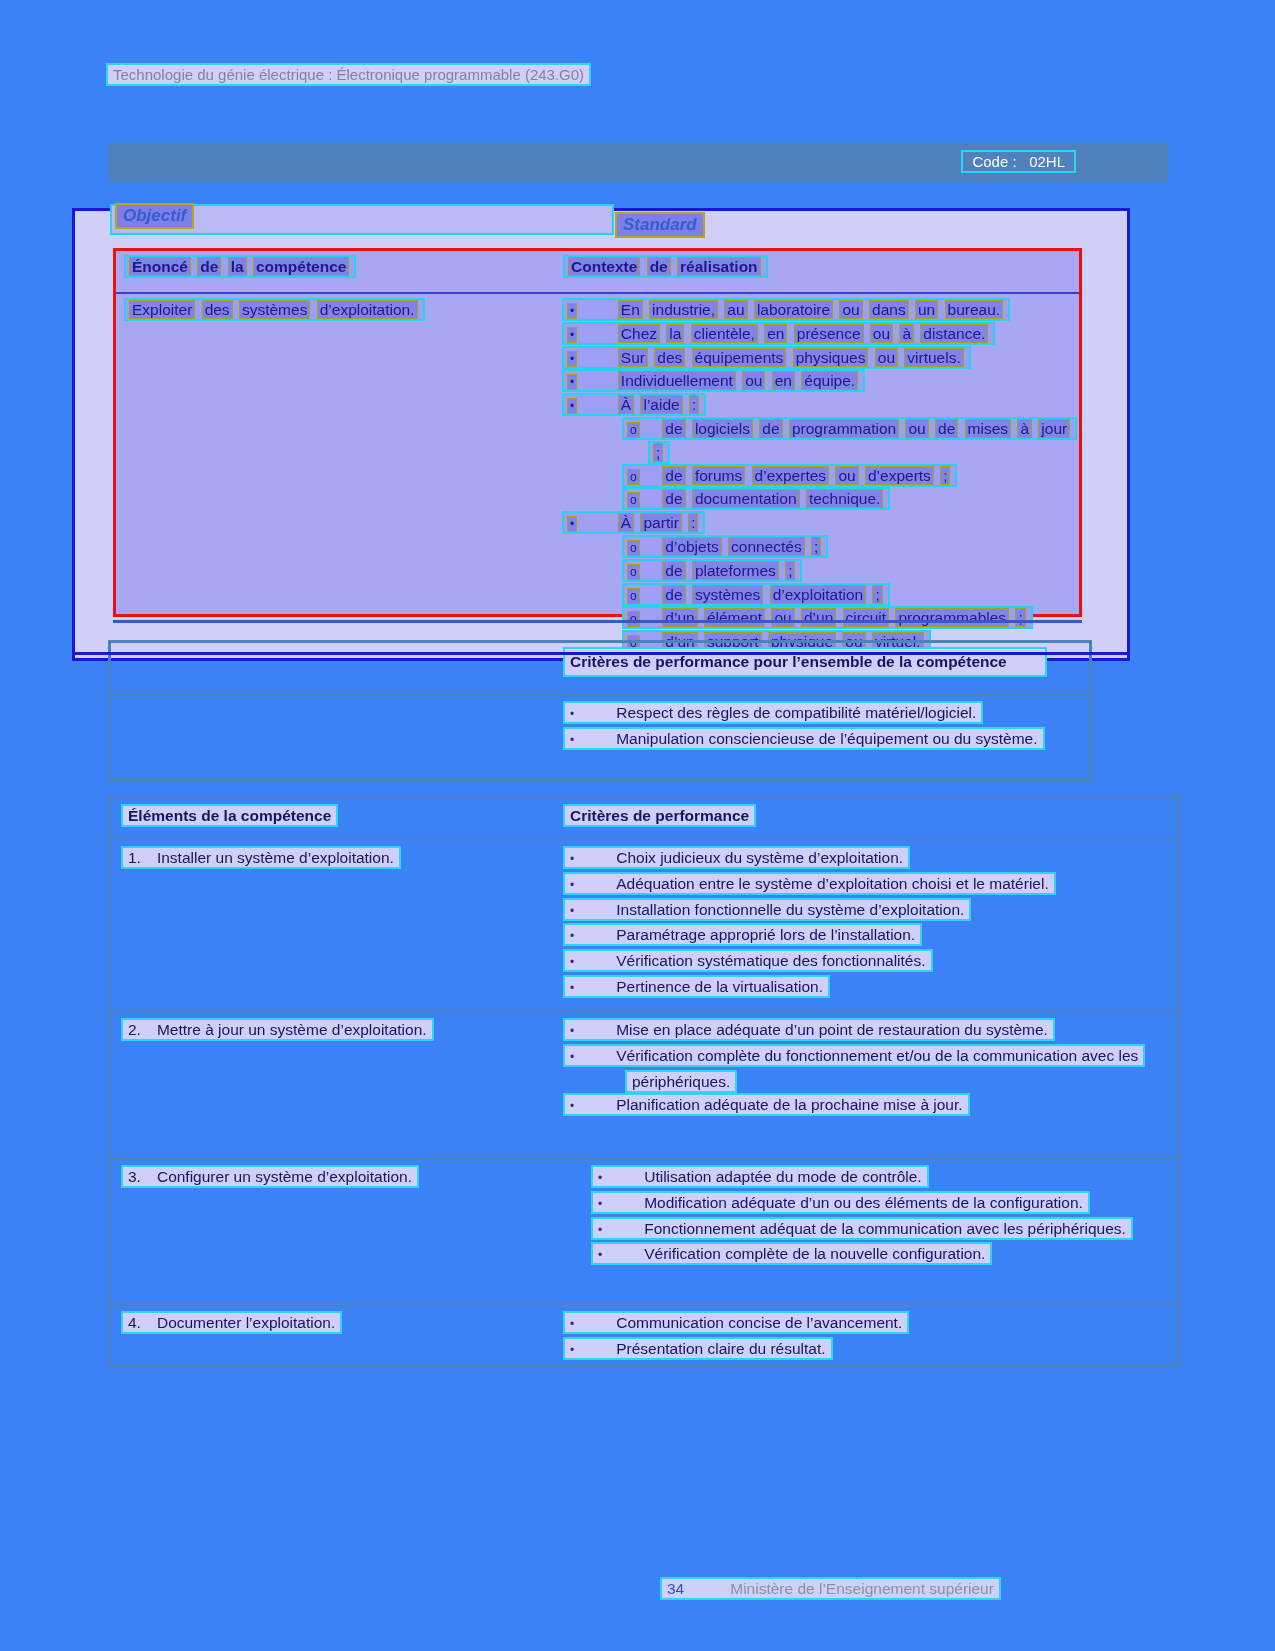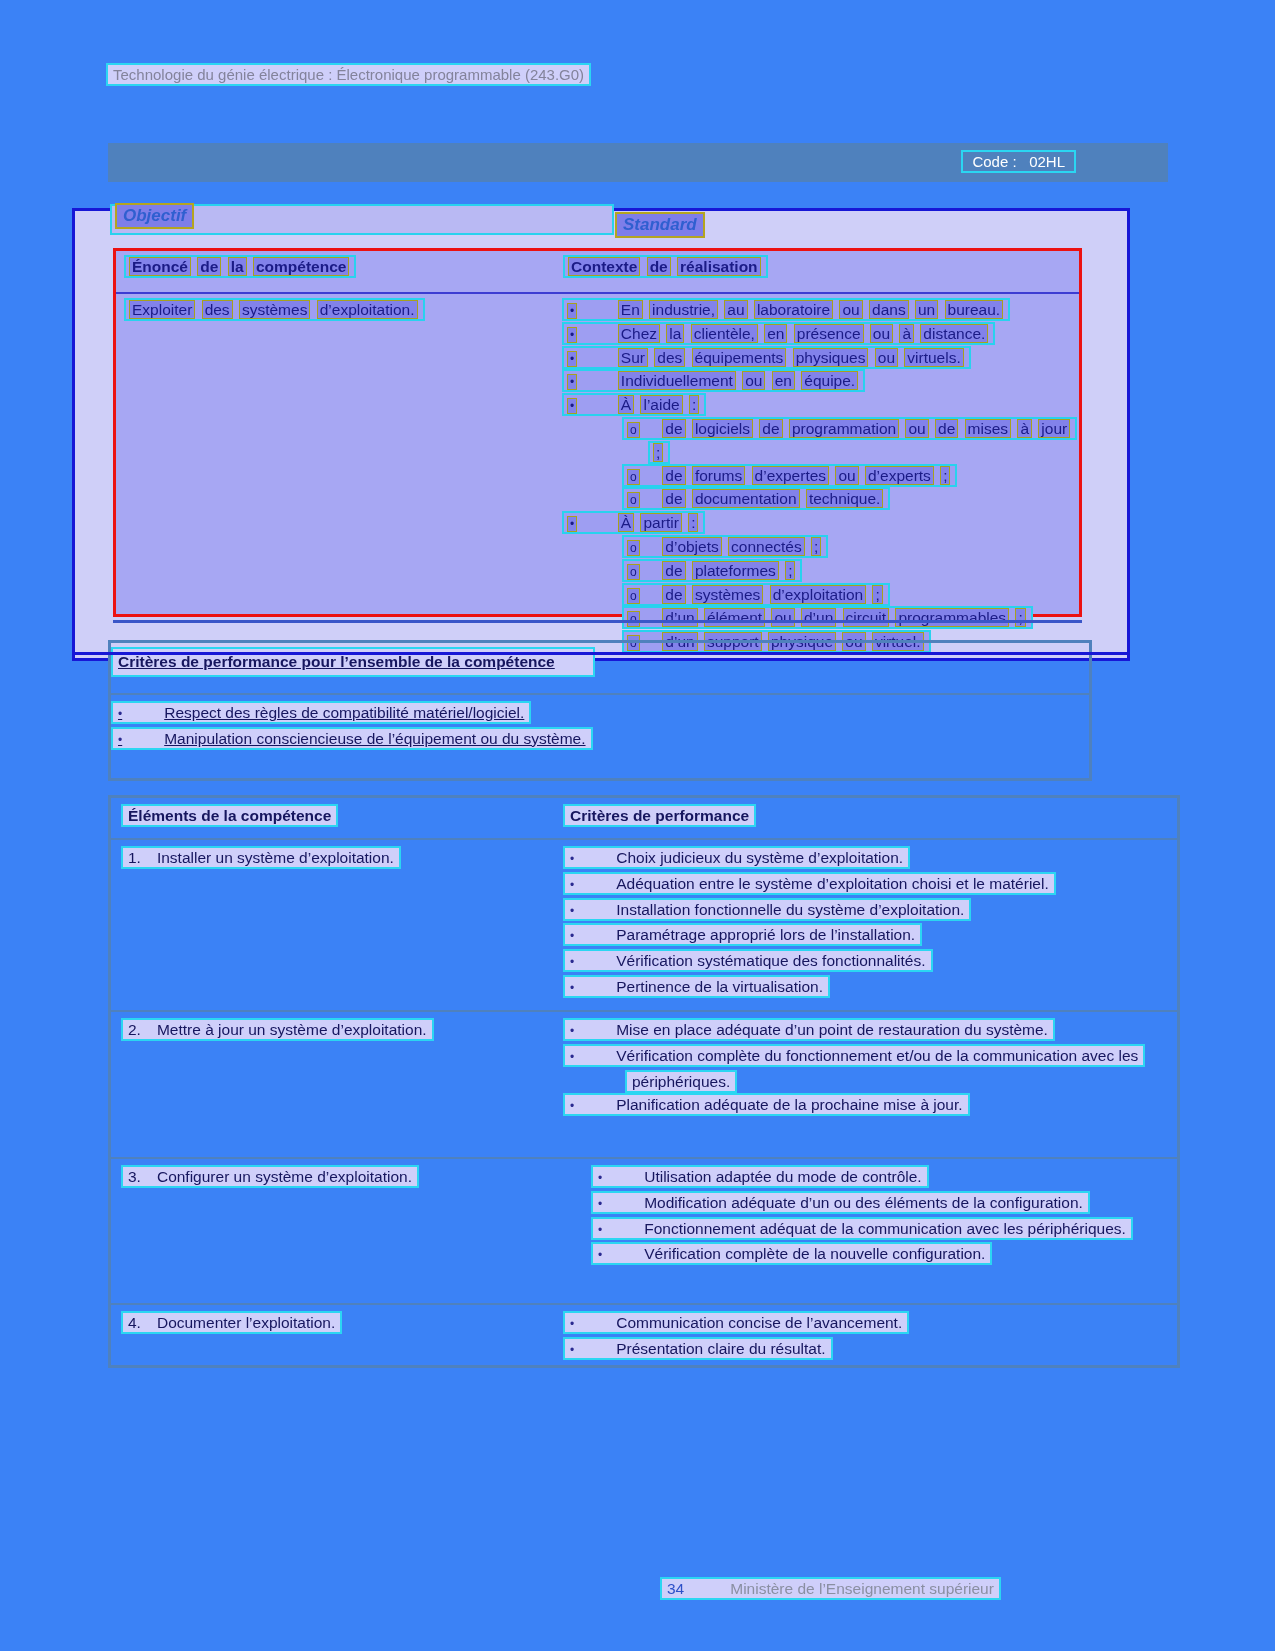--- a/index.html
+++ b/index.html
@@ -51,21 +51,21 @@
   .b1{font-size:12px;}
   .b2{font-size:12px;}
   .blue-rule{position:absolute;left:113px;top:620px;width:969px;height:3px;background:#3a56c8;z-index:1;}
 
   
   .stable{position:absolute;left:108px;border:3px solid #4f81bd;box-sizing:border-box;
           background:transparent;z-index:1;font-size:15.5px;color:#16165e;}
   .t2{top:640px;width:984px;height:141px;}
   .t3{top:795px;width:1072px;height:573px;}
   .thead{border-bottom:2.5px solid #4f81bd;box-sizing:border-box;}
-  .rightcol{text-decoration:underline;}
+  .rightcol{margin-left:452px;}
   .boldhl{font-weight:bold;}
   .critem{line-height:23.8px;padding-left:62px;text-indent:-62px;}
   .gapb{display:inline-block;width:42px;}
   .bdot{font-size:12px;color:#2a2a90;}
   .t2-head{min-height:52px;padding-top:4px;box-sizing:border-box;}
   .t2-body{padding-top:6px;}
   .t3-head{min-height:42px;padding-top:9px;display:flex;box-sizing:border-box;}
   .t3-head .lc{flex:0 0 452px;padding-left:10px;box-sizing:border-box;}
   .t3row{display:flex;padding-top:6px;box-sizing:border-box;justify-content:center;}
   .t3row + .t3row{border-top:2.5px solid #4f81bd;}

